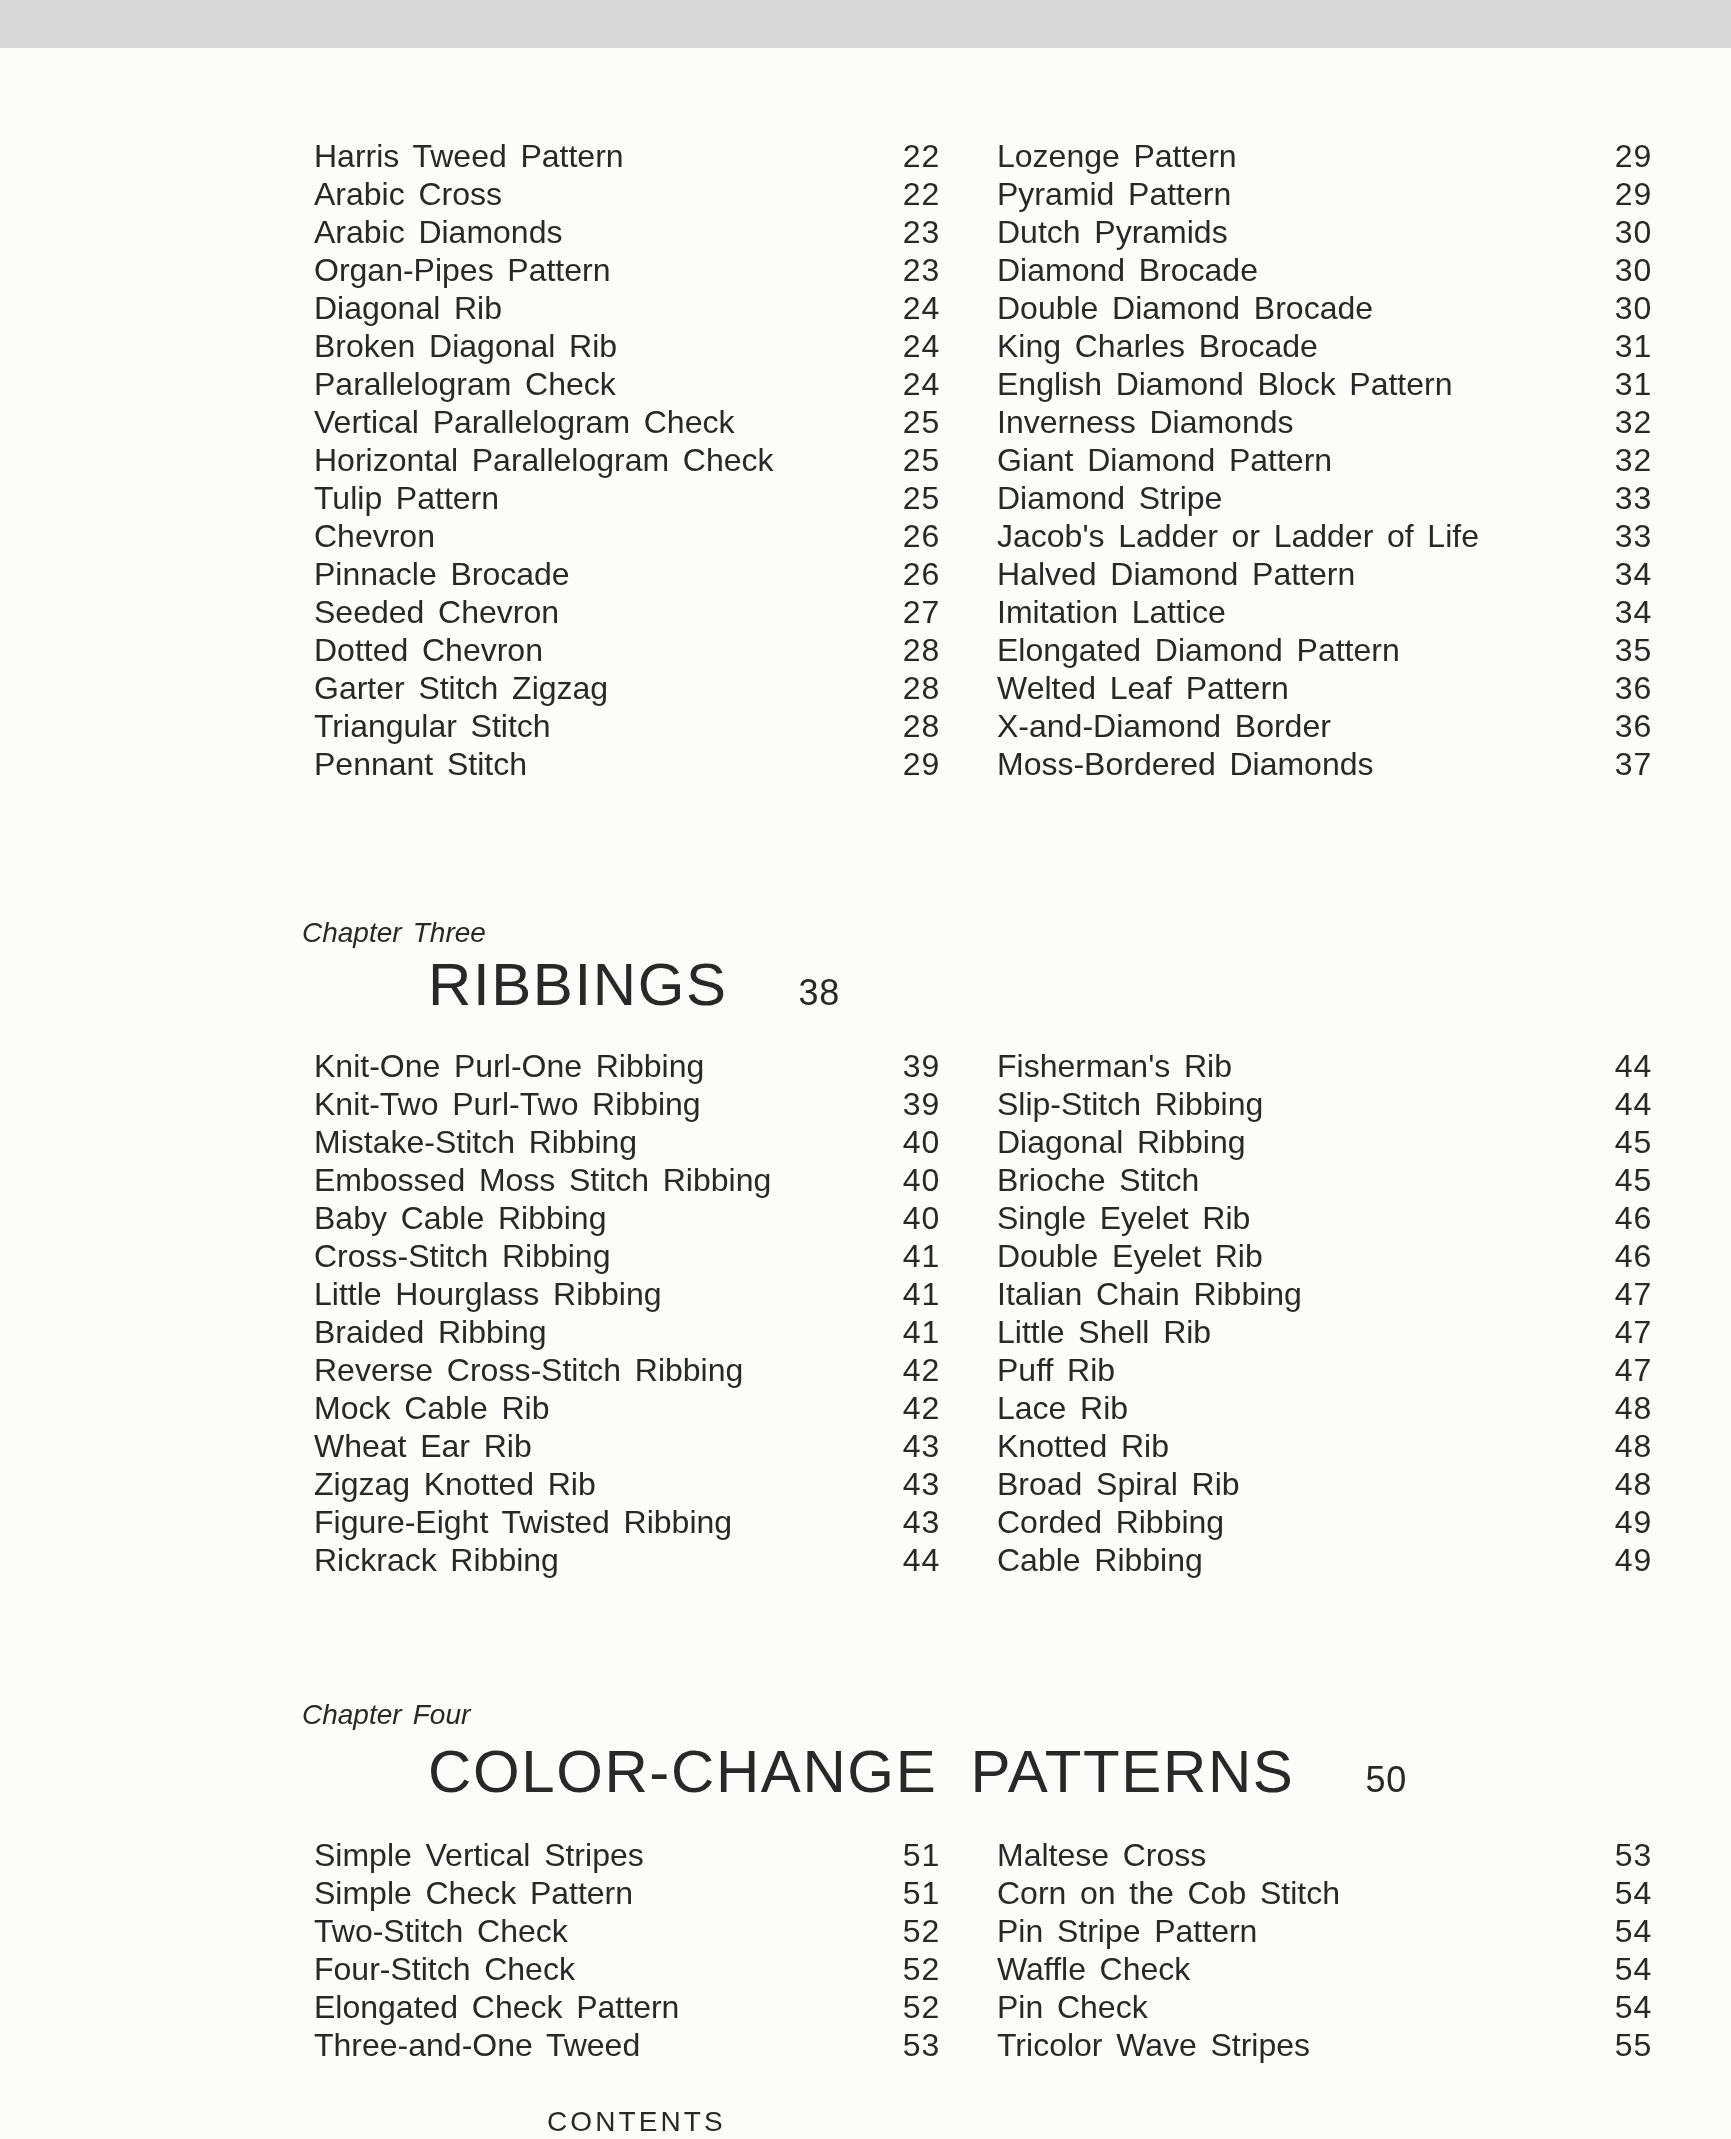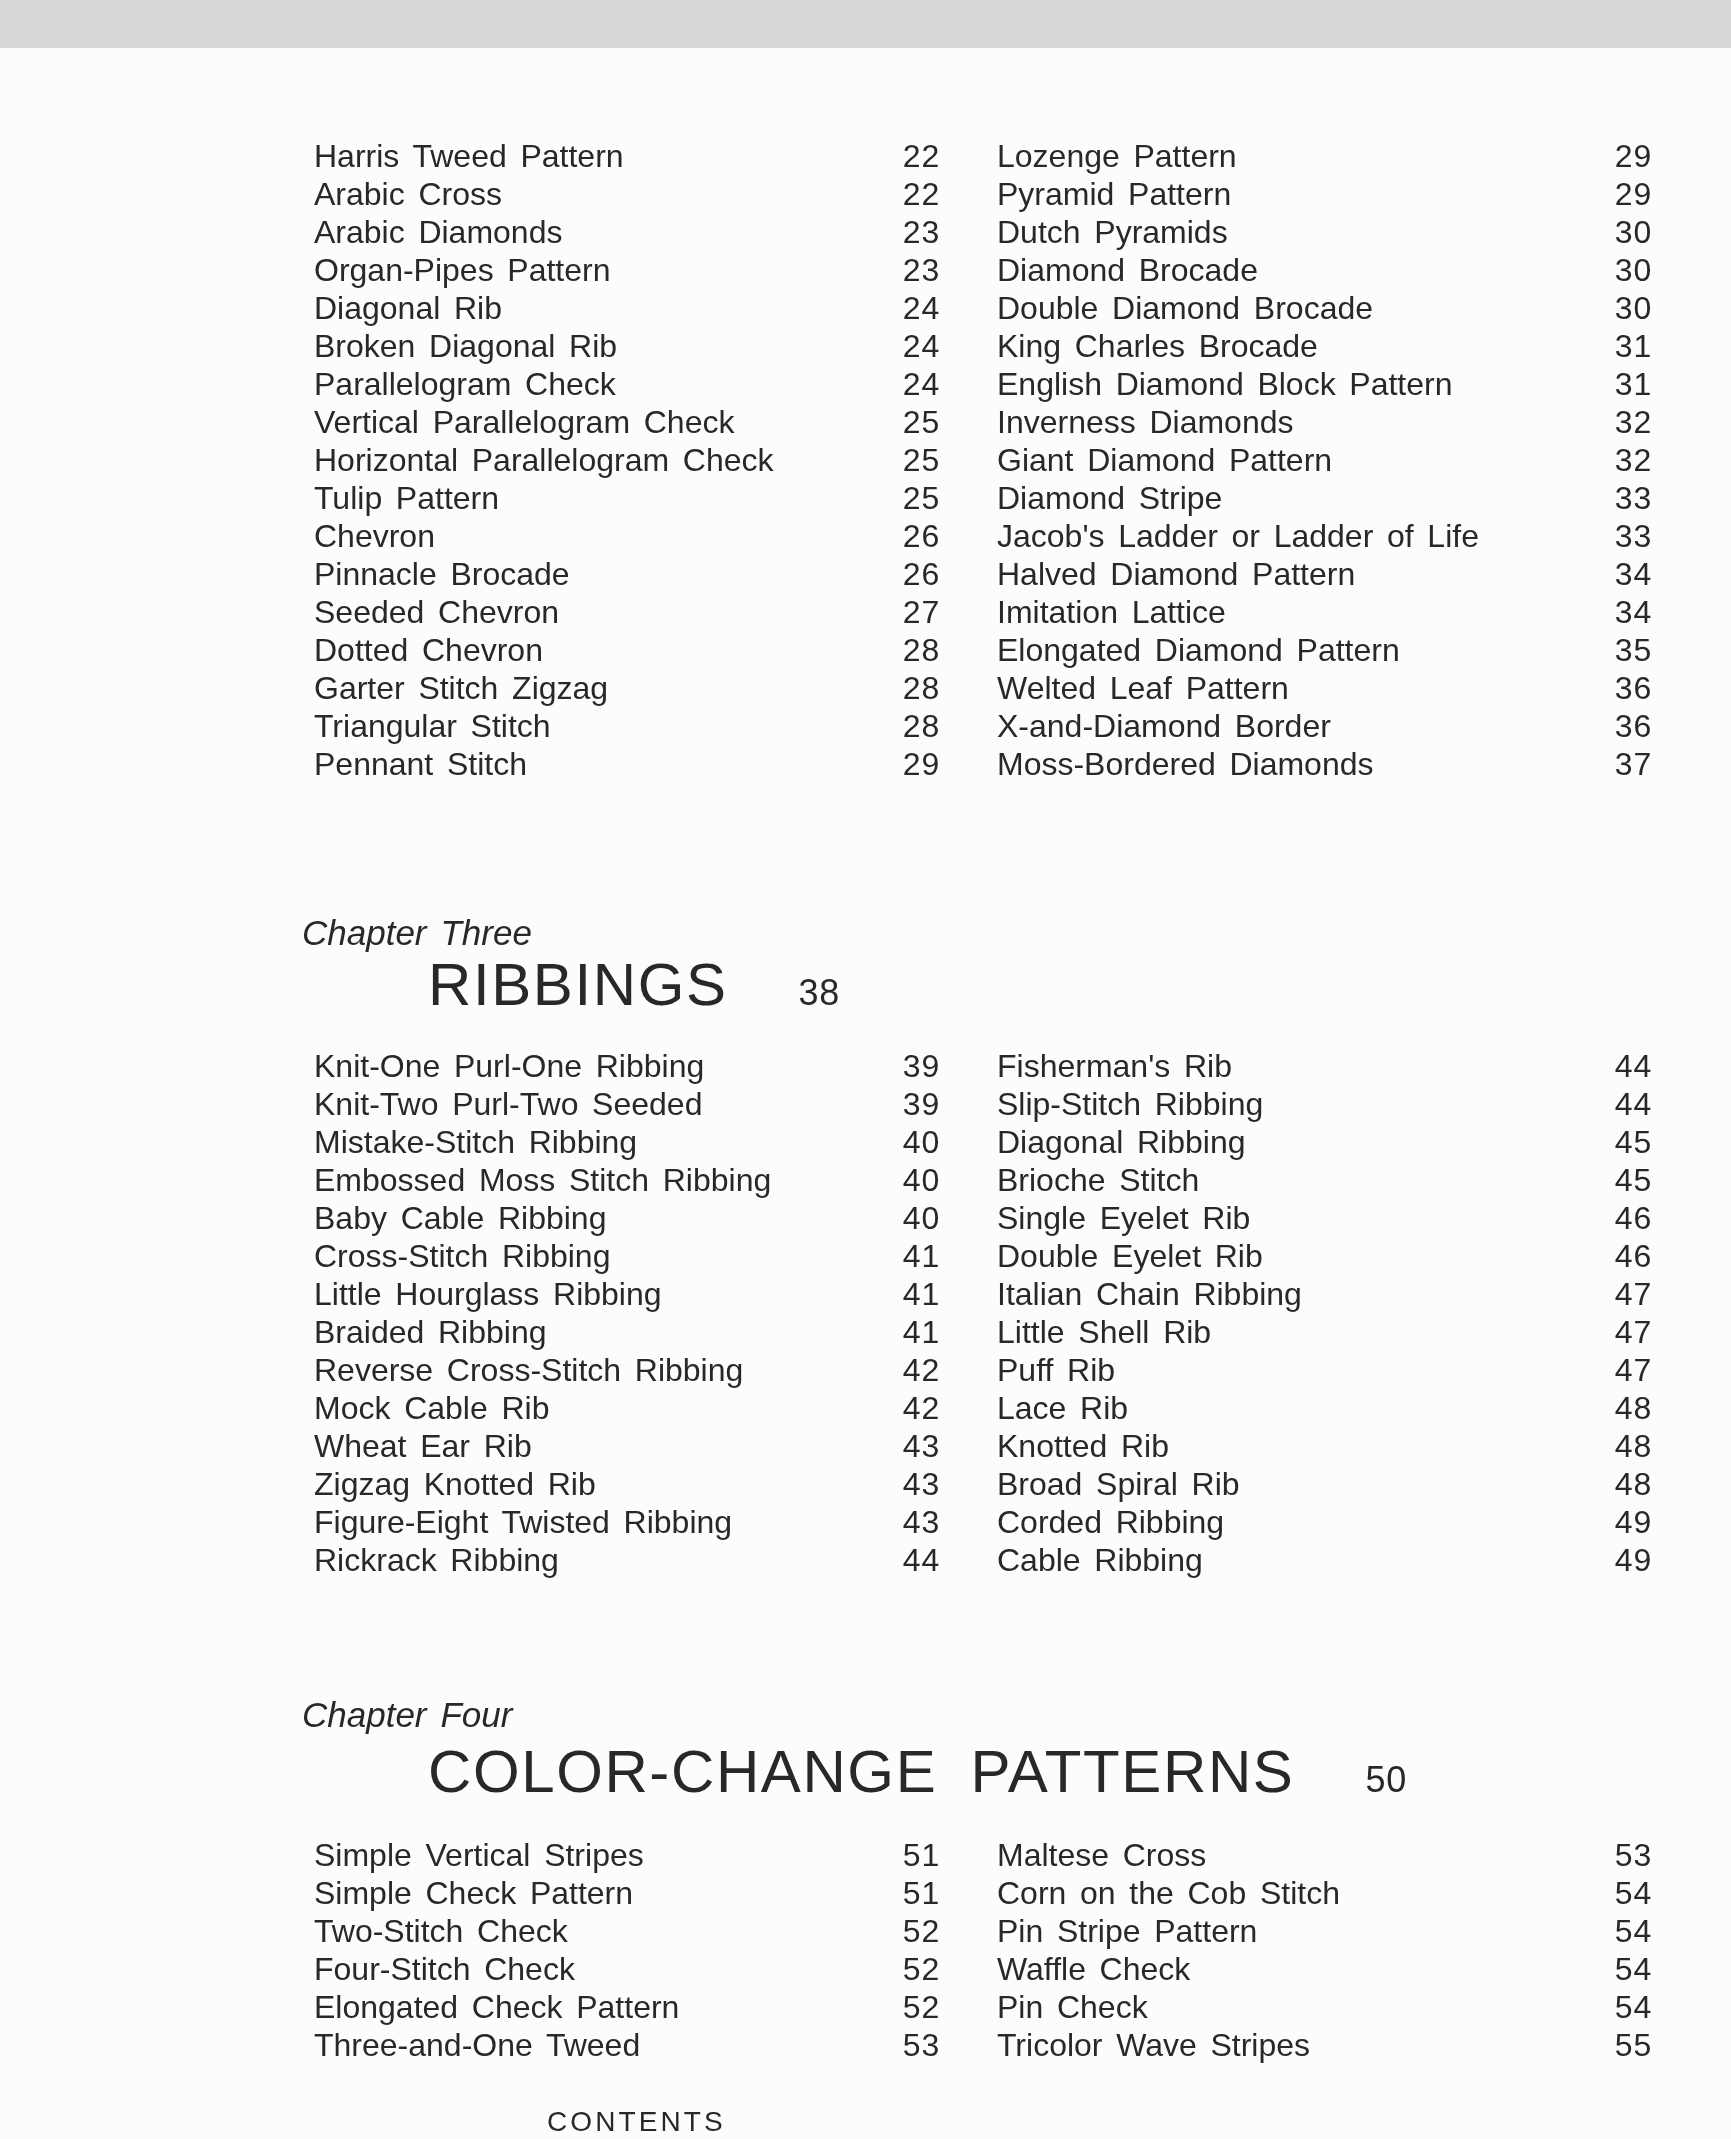--- a/index.html
+++ b/index.html
@@ -14,21 +14,21 @@
   }
   .toc-section{position:absolute;left:314px;width:1338px;display:flex;}
   #sec-patterns{top:89px;}
   #sec-ribbings{top:999px;}
   #sec-colorchange{top:1788px;align-items:center;}
   .col-left{width:626px;margin-right:57px;}
   .col-right{width:655px;}
   .toc-row{display:flex;align-items:baseline;height:38px;line-height:38px;font-size:32px;}
   .entry-name{flex:1;word-spacing:0.15em;white-space:nowrap;overflow:hidden;}
   .entry-page{min-width:57px;text-align:right;letter-spacing:0.8px;}
-  .chapter-label{position:absolute;left:302px;font-style:italic;font-size:35px;line-height:41px;word-spacing:0.12em;}
+  .chapter-label{position:absolute;left:302px;font-style:italic;font-size:28px;line-height:41px;word-spacing:0.12em;}
   #ch3-label{top:864px;}
   #ch4-label{top:1646px;}
   .chapter-heading{position:absolute;left:428px;display:flex;align-items:baseline;}
   #ch3-heading{top:912px;}
   #ch4-heading{top:1699px;}
   .title-text{font-size:60px;line-height:49px;letter-spacing:1.6px;word-spacing:0.25em;}
   .title-page{font-size:36px;margin-left:71px;letter-spacing:0.8px;}
   .footer{position:absolute;left:547px;top:2058px;font-size:28px;letter-spacing:3.1px;}
 </style>
 </head>
@@ -185,21 +185,21 @@
     <span class="title-page">38</span>
   </div>
 
   <section class="toc-section" id="sec-ribbings">
     <div class="col-left">
         <div class="toc-row">
           <span class="entry-name">Knit-One Purl-One Ribbing</span>
           <span class="entry-page">39</span>
         </div>
         <div class="toc-row">
-          <span class="entry-name">Knit-Two Purl-Two Seeded</span>
+          <span class="entry-name">Knit-Two Purl-Two Ribbing</span>
           <span class="entry-page">39</span>
         </div>
         <div class="toc-row">
           <span class="entry-name">Mistake-Stitch Ribbing</span>
           <span class="entry-page">40</span>
         </div>
         <div class="toc-row">
           <span class="entry-name">Embossed Moss Stitch Ribbing</span>
           <span class="entry-page">40</span>
         </div>

